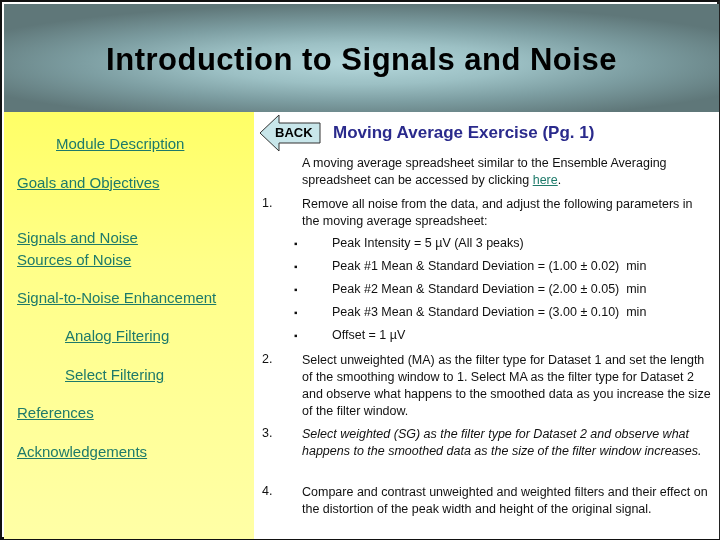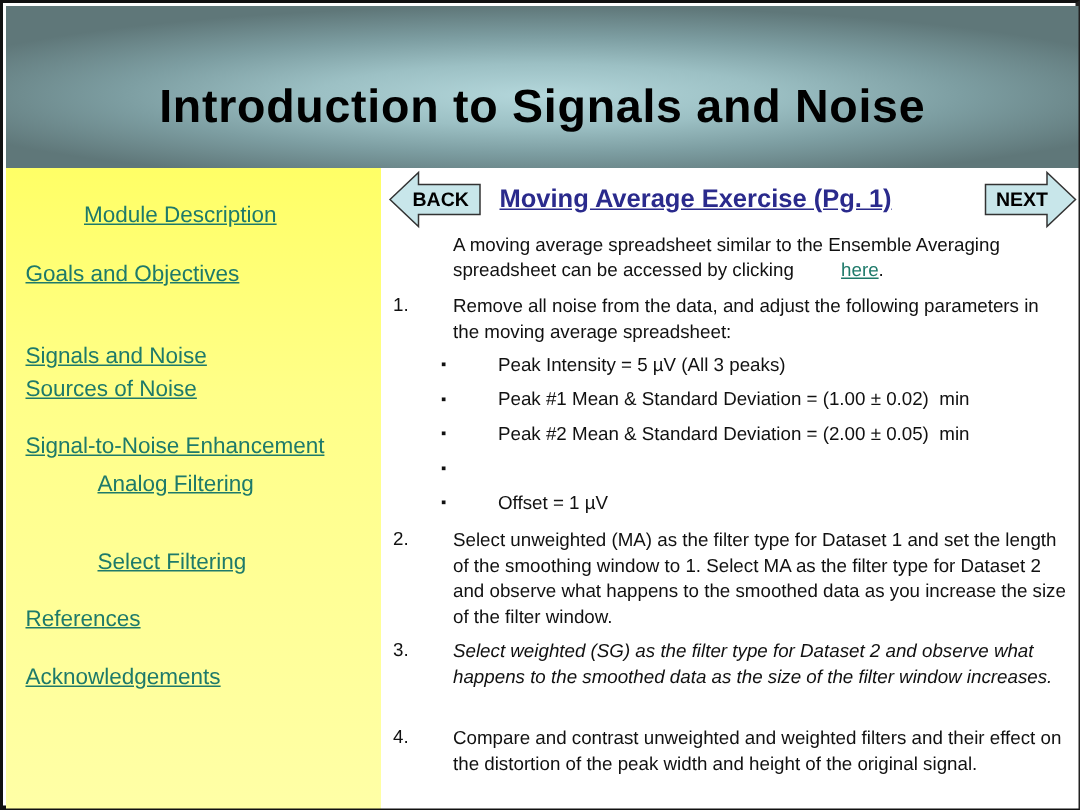--- a/index.html
+++ b/index.html
@@ -1,86 +1,81 @@
 <!DOCTYPE html>
 <html><head>
 <meta charset="utf-8">
 <style>
   html, body { margin:0; padding:0; }
   body { width:720px; height:540px; position:relative; overflow:hidden; background:#111; font-family:"Liberation Sans", sans-serif; }
   .frame { position:absolute; left:0; top:0; width:720px; height:540px; box-sizing:border-box; border:2px solid #111; border-right:3px solid #222; border-bottom:3px solid #111; background:#fff; }
   .header { position:absolute; left:2px; top:2px; width:715px; height:108px;
     background: radial-gradient(ellipse 60% 55% at 50% 55%, #b4d7db 0%, #9cc0c4 35%, #7d9ea2 65%, #5f7779 100%); }
-  .header h1 { position:absolute; left:0; right:0; top:38px; margin:11px; text-align:center; font-size:31px; font-weight:bold; color:#000; letter-spacing:0.5px; }
+  .header h1 { position:absolute; left:0; right:0; top:38px; margin:0; text-align:center; font-size:31px; font-weight:bold; color:#000; letter-spacing:0.5px; }
   .sidebar { position:absolute; left:2px; top:110px; width:250px; height:427px;
     background: linear-gradient(to bottom, #ffff66 0%, #ffff88 35%, #ffffa6 100%); }
   .nav { position:absolute; color:#1e7a6a; font-size:15px; text-decoration:underline; white-space:nowrap; cursor:pointer; }
   .main { position:absolute; left:252px; top:110px; width:465px; height:427px; background:#fff; }
   .arrow { position:absolute; width:62px; height:40px; cursor:pointer; }
   .arrow svg { position:absolute; left:0; top:0; }
   .arrow span { position:absolute; top:12px; font-weight:bold; font-size:13px; color:#000; }
-  .title { position:absolute; left:79px; top:11px; font-size:17px; font-weight:bold; color:#2a2a8c; text-decoration:underline; white-space:nowrap; }
+  .title { position:absolute; left:79px; top:11px; font-size:17px; font-weight:bold; color:#2a2a8c; white-space:nowrap; }
   .txt { position:absolute; font-size:12.5px; line-height:17px; color:#111; }
-  .link { color:#1e7a6a; text-decoration:underline; cursor:pointer;margin-left:28px; }
+  .link { color:#1e7a6a; text-decoration:underline; cursor:pointer; }
   .num { position:absolute; font-size:12.5px; color:#111; }
   .bullet { position:absolute; font-size:10px; color:#111; }
 </style>
 </head>
 <body>
 
 <div class="frame">
 
   <div class="header">
     <h1>Introduction to Signals and Noise</h1>
   </div>
 
   <div class="sidebar">
     <a class="nav" style="left:13px;top:23px;margin-left:39px;">Module Description</a>
     <a class="nav" style="left:13px;top:62px;">Goals and Objectives</a>
     <a class="nav" style="left:13px;top:100px;margin-top:17px;">Signals and Noise</a>
     <a class="nav" style="left:13px;top:177px;">Signal-to-Noise Enhancement</a>
     <a class="nav" style="left:13px;top:139px;">Sources of Noise</a>
-    <a class="nav" style="left:61px;top:202px;">Analog Filtering</a>
+    <a class="nav" style="left:61px;top:215px;">Analog Filtering</a>
     <a class="nav" style="left:61px;top:254px;">Select Filtering</a>
     <a class="nav" style="left:13px;top:292px;">References</a>
     <a class="nav" style="left:13px;top:331px;">Acknowledgements</a>
   </div>
 
   <div class="main">
 
     <div class="arrow" style="left:5px;top:1px;">
       <svg width="62" height="40" viewBox="0 0 62 40">
         <polygon points="1,20 20,2 20,10 61,10 61,30 20,30 20,38" fill="#c8e6ea" stroke="#333" stroke-width="1"></polygon>
       </svg>
       <span style="left:16px;">BACK</span>
     </div>
 
     <div class="title">Moving Average Exercise (Pg. 1)</div>
 
-    <div class="arrow" style="left:402px;top:1px;">
-      <svg width="62" height="40" viewBox="0 0 62 40">
-        <polygon points="1,10 42,10 42,2 61,20 42,38 42,30 1,30" fill="#c8e6ea" stroke="#333" stroke-width="1"></polygon>
-      </svg>
-      <span style="left:8px;">NEXT</span>
-    </div>
 
     <div class="txt" style="left:48px;top:43px;width:415px;">
       <span>A moving average spreadsheet similar to the Ensemble Averaging spreadsheet can be accessed by clicking </span><span class="link">here</span><span>.</span>
     </div>
 
     <div class="num" style="left:8px;top:84px;">1.</div>
     <div class="txt" style="left:48px;top:84px;width:400px;">Remove all noise from the data, and adjust the following parameters in the moving average spreadsheet:</div>
 
     <div class="bullet" style="left:40px;top:126px;">▪</div>
     <div class="txt" style="left:78px;top:123px;">Peak Intensity = 5 µV (All 3 peaks)</div>
     <div class="bullet" style="left:40px;top:149px;">▪</div>
     <div class="txt" style="left:78px;top:146px;white-space:pre;">Peak #1 Mean &amp; Standard Deviation = (1.00 ± 0.02)  min</div>
     <div class="bullet" style="left:40px;top:172px;">▪</div>
     <div class="txt" style="left:78px;top:169px;white-space:pre;">Peak #2 Mean &amp; Standard Deviation = (2.00 ± 0.05)  min</div>
     <div class="bullet" style="left:40px;top:195px;">▪</div>
+    <div class="txt" style="left:78px;top:192px;white-space:pre;">Peak #3 Mean &amp; Standard Deviation = (3.00 ± 0.10)  min</div>
     <div class="bullet" style="left:40px;top:218px;">▪</div>
     <div class="txt" style="left:78px;top:215px;">Offset = 1 µV</div>
 
     <div class="num" style="left:8px;top:240px;">2.</div>
     <div class="txt" style="left:48px;top:240px;width:412px;">Select unweighted (MA) as the filter type for Dataset 1 and set the length of the smoothing window to 1. Select MA as the filter type for Dataset 2 and observe what happens to the smoothed data as you increase the size of the filter window.</div>
 
     <div class="num" style="left:8px;top:314px;">3.</div>
     <div class="txt" style="left:48px;top:314px;width:415px;font-style:italic;">Select weighted (SG) as the filter type for Dataset 2 and observe what happens to the smoothed data as the size of the filter window increases.</div>
 
     <div class="num" style="left:8px;top:372px;">4.</div>

